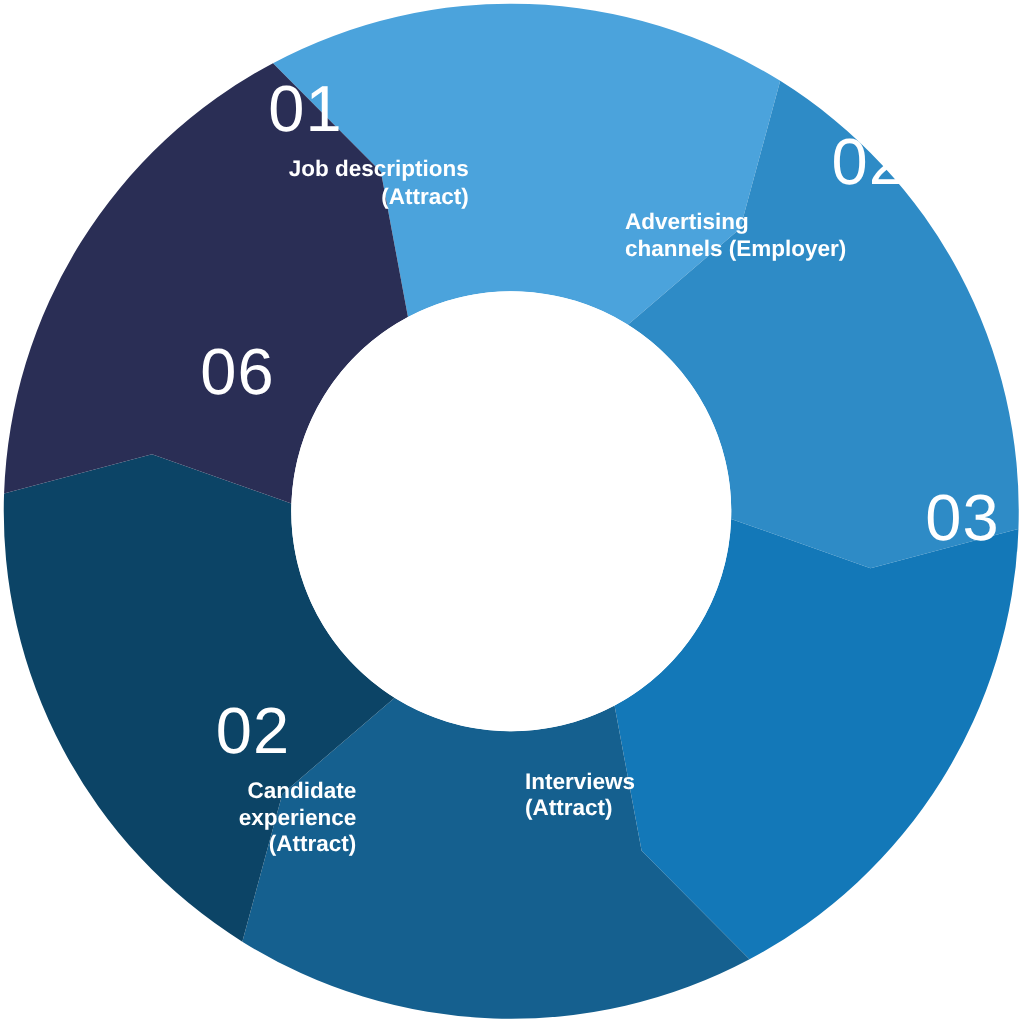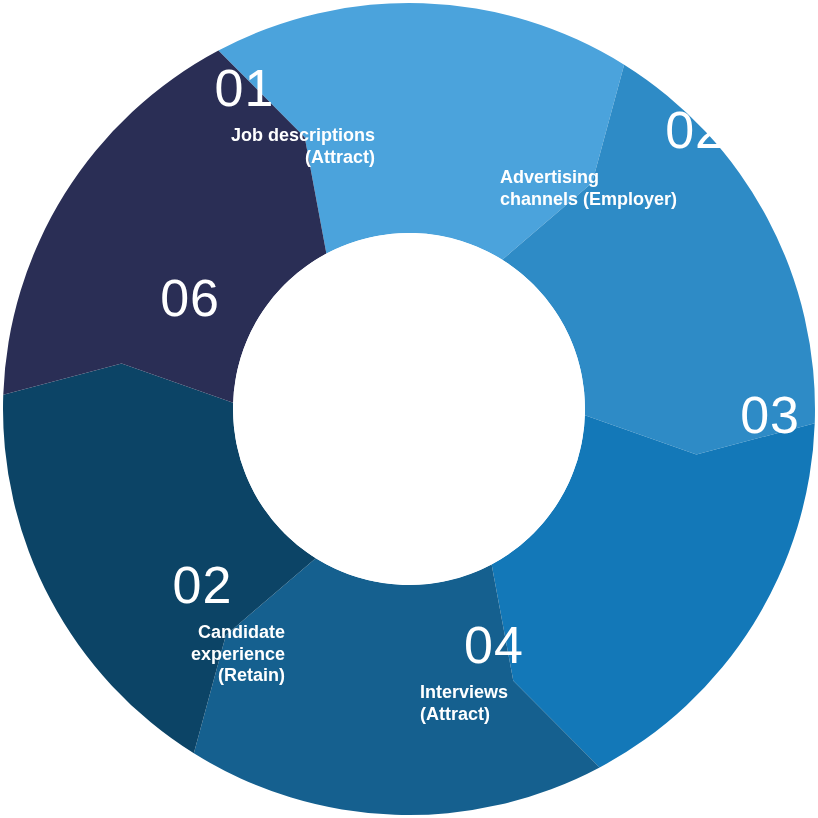--- a/index.html
+++ b/index.html
@@ -87,29 +87,28 @@
     <span class="seg-number">02</span>
     <span class="seg-title">Advertising
 channels (Employer)</span>
   </div>
 
   <div class="seg-label lbl-03">
     <span class="seg-number">03</span>
   </div>
 
   <div class="seg-label lbl-04">
-    <span class="seg-number">04</span>
     <span class="seg-title">Interviews
 (Attract)</span>
   </div>
 
   <div class="seg-label lbl-05">
     <span class="seg-number">02</span>
     <span class="seg-title">Candidate
 experience
-(Retain)</span>
+(Attract)</span>
   </div>
 
   <div class="seg-label lbl-06">
     <span class="seg-number">06</span>
   </div>
 
 </div>
 
 </body></html>

